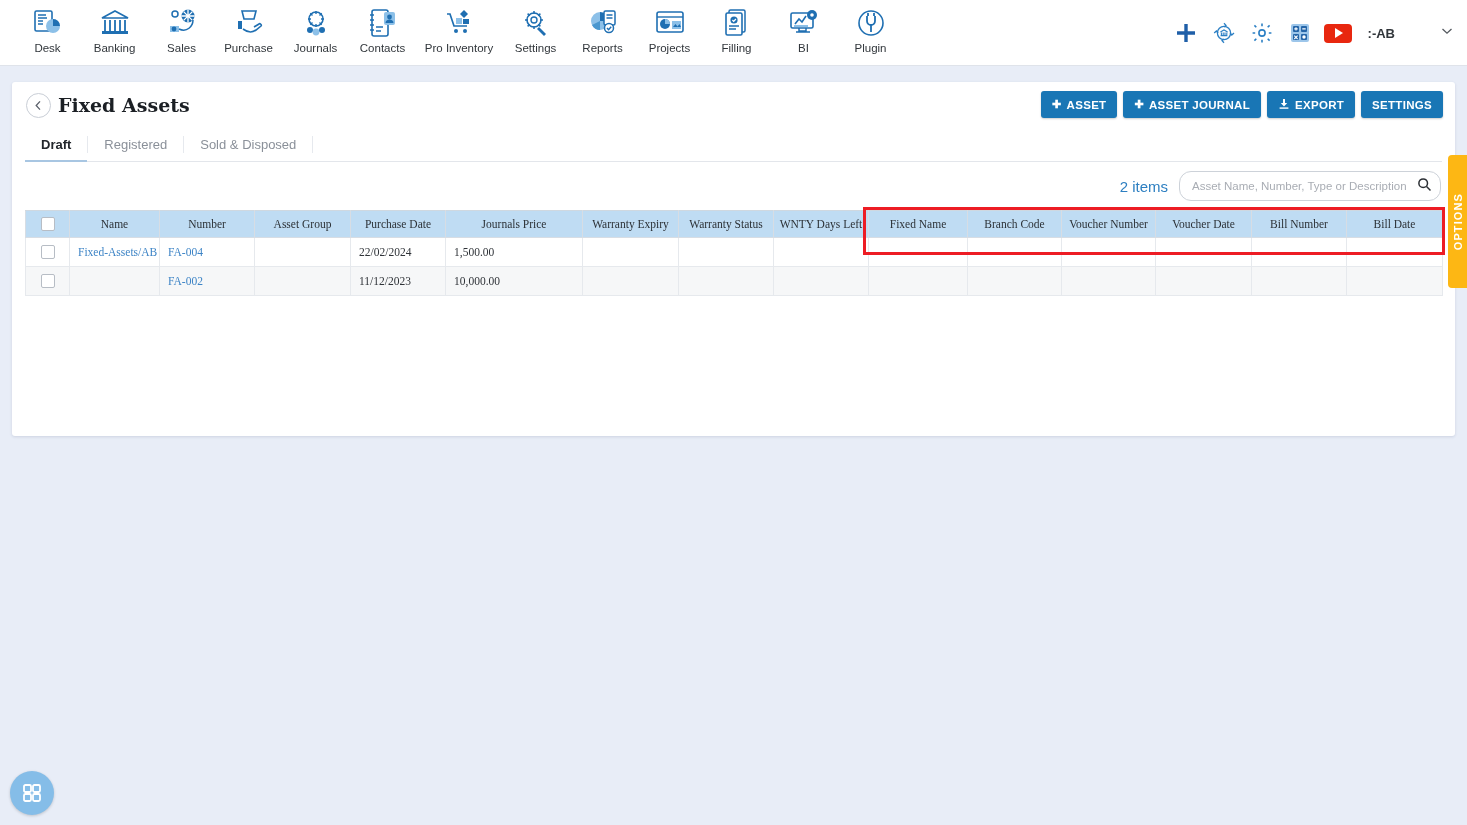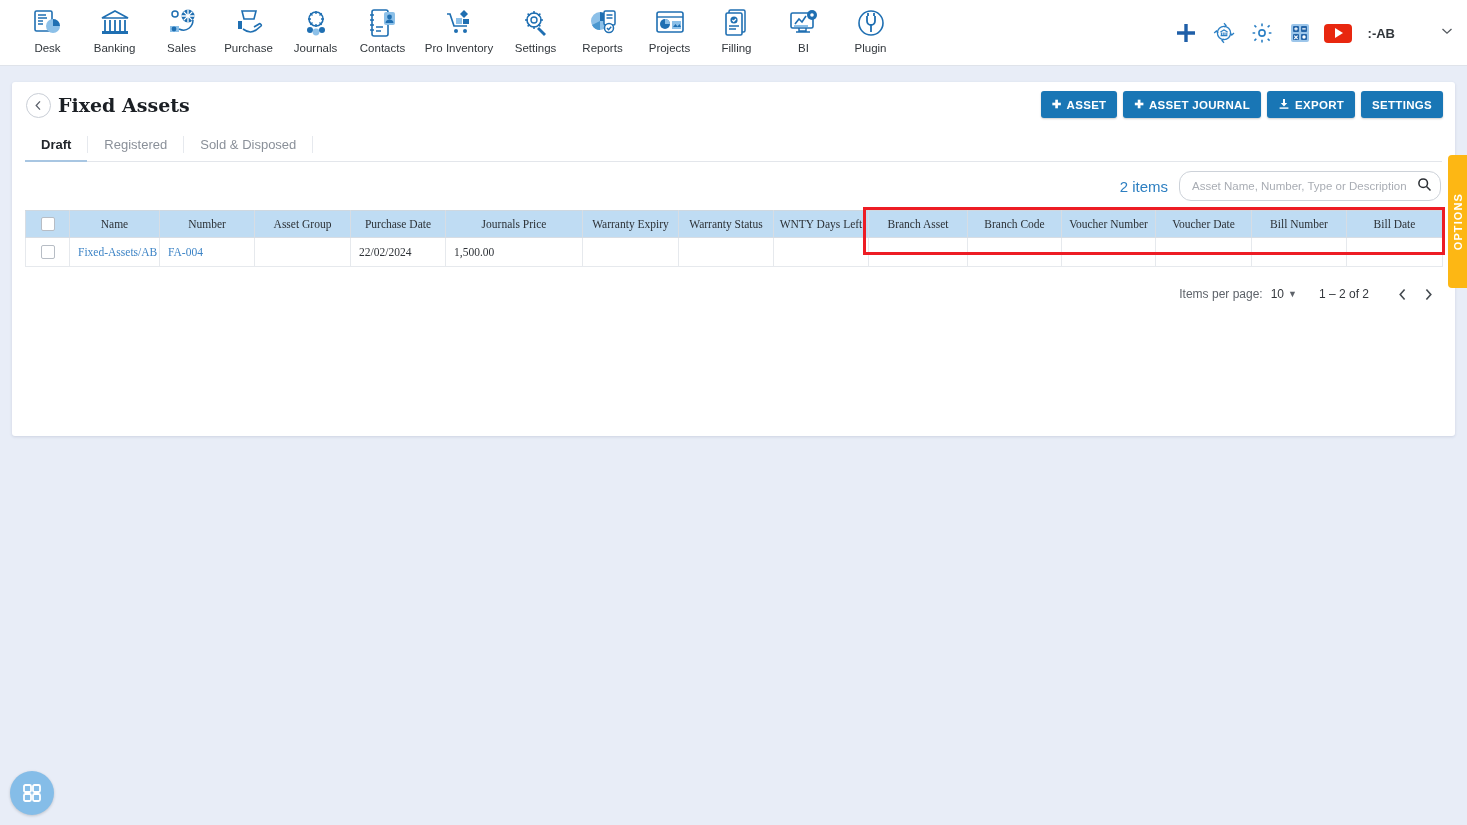--- a/index.html
+++ b/index.html
@@ -458,21 +458,21 @@
           <tr>
             <th class="cbcell"><span class="cb"></span></th>
             <th>Name</th>
             <th>Number</th>
             <th>Asset Group</th>
             <th>Purchase Date</th>
             <th>Journals Price</th>
             <th>Warranty Expiry</th>
             <th>Warranty Status</th>
             <th>WNTY Days Left</th>
-            <th>Branch Asset</th>
+            <th>Fixed Name</th>
             <th>Branch Code</th>
             <th>Voucher Number</th>
             <th>Voucher Date</th>
             <th>Bill Number</th>
             <th>Bill Date</th>
           </tr>
         </thead>
       <tbody>
           <tr>
             <td class="cbcell"><span class="cb"></span></td>
@@ -484,41 +484,42 @@
             <td></td>
             <td></td>
             <td></td>
             <td></td>
             <td></td>
             <td></td>
             <td></td>
             <td></td>
             <td></td>
           </tr>
+          <tr class="alt">
+            <td class="cbcell"><span class="cb"></span></td>
+            <td></td>
+            <td class=" lnk"><a>FA-002</a></td>
+            <td></td>
+            <td>11/12/2023</td>
+            <td class="num">10,000.00</td>
+            <td></td>
+            <td></td>
+            <td></td>
+            <td></td>
+            <td></td>
+            <td></td>
+            <td></td>
+            <td></td>
+            <td></td>
+          </tr>
         </tbody>
     </table>
     <div class="redbox" style="border-color: rgb(237, 28, 36);"></div>
   </div>
 
-  <div class="pager">
-    <span class="ipp">Items per page:</span>
-    <span class="ippval">10</span>
-    <span class="drop">▼</span>
-    <span class="range">1 – 2 of 2</span>
-    <span class="arrow">
-      <svg width="9" height="13" viewBox="0 0 9 13" fill="none" stroke="#444a50" stroke-width="1.6">
-          <path d="M6.6 1.4 2.2 6.5 6.6 11.6"></path>
-        </svg>
-    </span>
-    <span class="arrow">
-      <svg width="9" height="13" viewBox="0 0 9 13" fill="none" stroke="#444a50" stroke-width="1.6">
-          <path d="M2.4 1.4 6.8 6.5 2.4 11.6"></path>
-        </svg>
-    </span>
-  </div>
 </div>
 
 <div class="options-tab" style="background: rgb(253, 183, 20);">
   <span>OPTIONS</span>
 </div>
 
 <div class="fab" style="background: rgb(133, 189, 232);">
   <svg width="22" height="22" viewBox="0 0 22 22">
     <rect x="3" y="3" width="7" height="7" rx="1.4" fill="none" stroke="#fff" stroke-width="1.8"></rect>
     <rect x="12" y="3" width="7" height="7" rx="1.4" fill="none" stroke="#fff" stroke-width="1.8"></rect>

